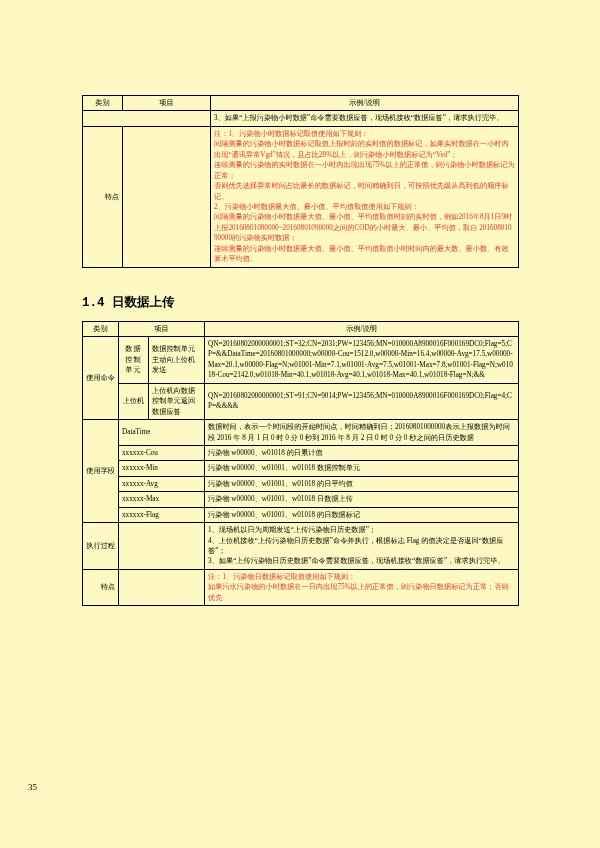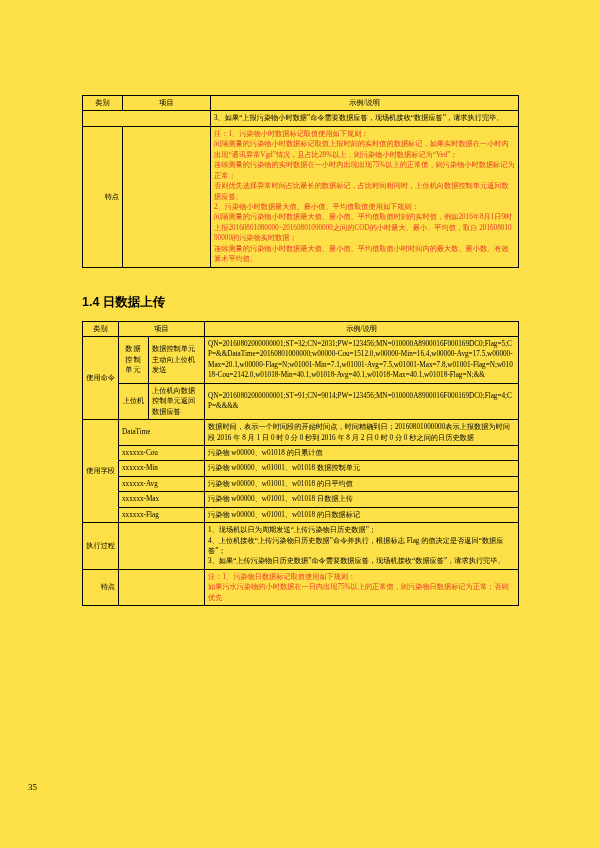--- a/index.html
+++ b/index.html
@@ -3,21 +3,21 @@
 <meta charset="utf-8">
 <style>
   html, body {
     margin: 0;
     padding: 0;
     background: #b0b0b0;
   }
   .page {
     width: 600px;
     height: 848px;
-    background: #fde047;
+    background: #fef9c3;
     position: relative;
     margin: 0 auto;
     box-sizing: border-box;
     font-family: "Liberation Serif", serif;
     color: #000;
     overflow: hidden;
   }
   .content {
     position: absolute;
     left: 82px;
@@ -49,21 +49,21 @@
   .mono {
     font-family: "Liberation Serif", serif;
     font-size: 6.6px;
     line-height: 1.5;
     word-break: break-all;
   }
   .sec-title {
     font-size: 12.5px;
     font-weight: bold;
     margin: 26px 0 10px 0;
-    font-family: Liberation Sans, sans-serif;
+    font-family: Liberation Mono, monospace;
   }
   .pgnum {
     position: absolute;
     left: 0;
     right: 0;
     top: 782px;
     text-align: left;
     font-size: 9px;
     font-family: "Liberation Serif", serif;
     margin-left: 28px;
@@ -94,21 +94,21 @@
           <td colspan="2">&nbsp;</td>
           <td>3、如果“上报污染物小时数据”命令需要数据应答，现场机接收“数据应答”，请求执行完毕。</td>
         </tr>
         <tr>
           <td class="vlabel">特点</td>
           <td>&nbsp;</td>
           <td class="cellpad">
             <div class="red">注：1、污染物小时数据标记取值使用如下规则：</div>
             <div class="red">间隔测量的污染物小时数据标记取值上报时刻的实时值的数据标记，如果实时数据在一小时内出现“通讯异常Vgd”情况，且占比28%以上，则污染物小时数据标记为“Ved”；</div>
             <div class="red">连续测量的污染物的实时数据在一小时内出现出现75%以上的正常值，则污染物小时数据标记为正常；</div>
-            <div class="red">否则优先选择异常时间占比最长的数据标记，占比时间相同时，上位机向数据控制单元返回数据应答。</div>
+            <div class="red">否则优先选择异常时间占比最长的数据标记，时间精确到日，可按照优先级从高到低的顺序标记。</div>
             <div class="red">2、污染物小时数据最大值、最小值、平均值取值使用如下规则：</div>
             <div class="red">间隔测量的污染物小时数据最大值、最小值、平均值取值时刻的实时值，例如2016年8月1日9时上报20160801080000~20160801090000之间的COD的小时最大、最小、平均值，取自 20160801090000的污染物实时数据；</div>
             <div class="red">连续测量的污染物小时数据最大值、最小值、平均值取值小时时间内的最大数、最小数、有效算术平均值。</div>
           </td>
         </tr>
       </tbody>
     </table>
 
     <div class="sec-title">1.4 日数据上传</div>
 

